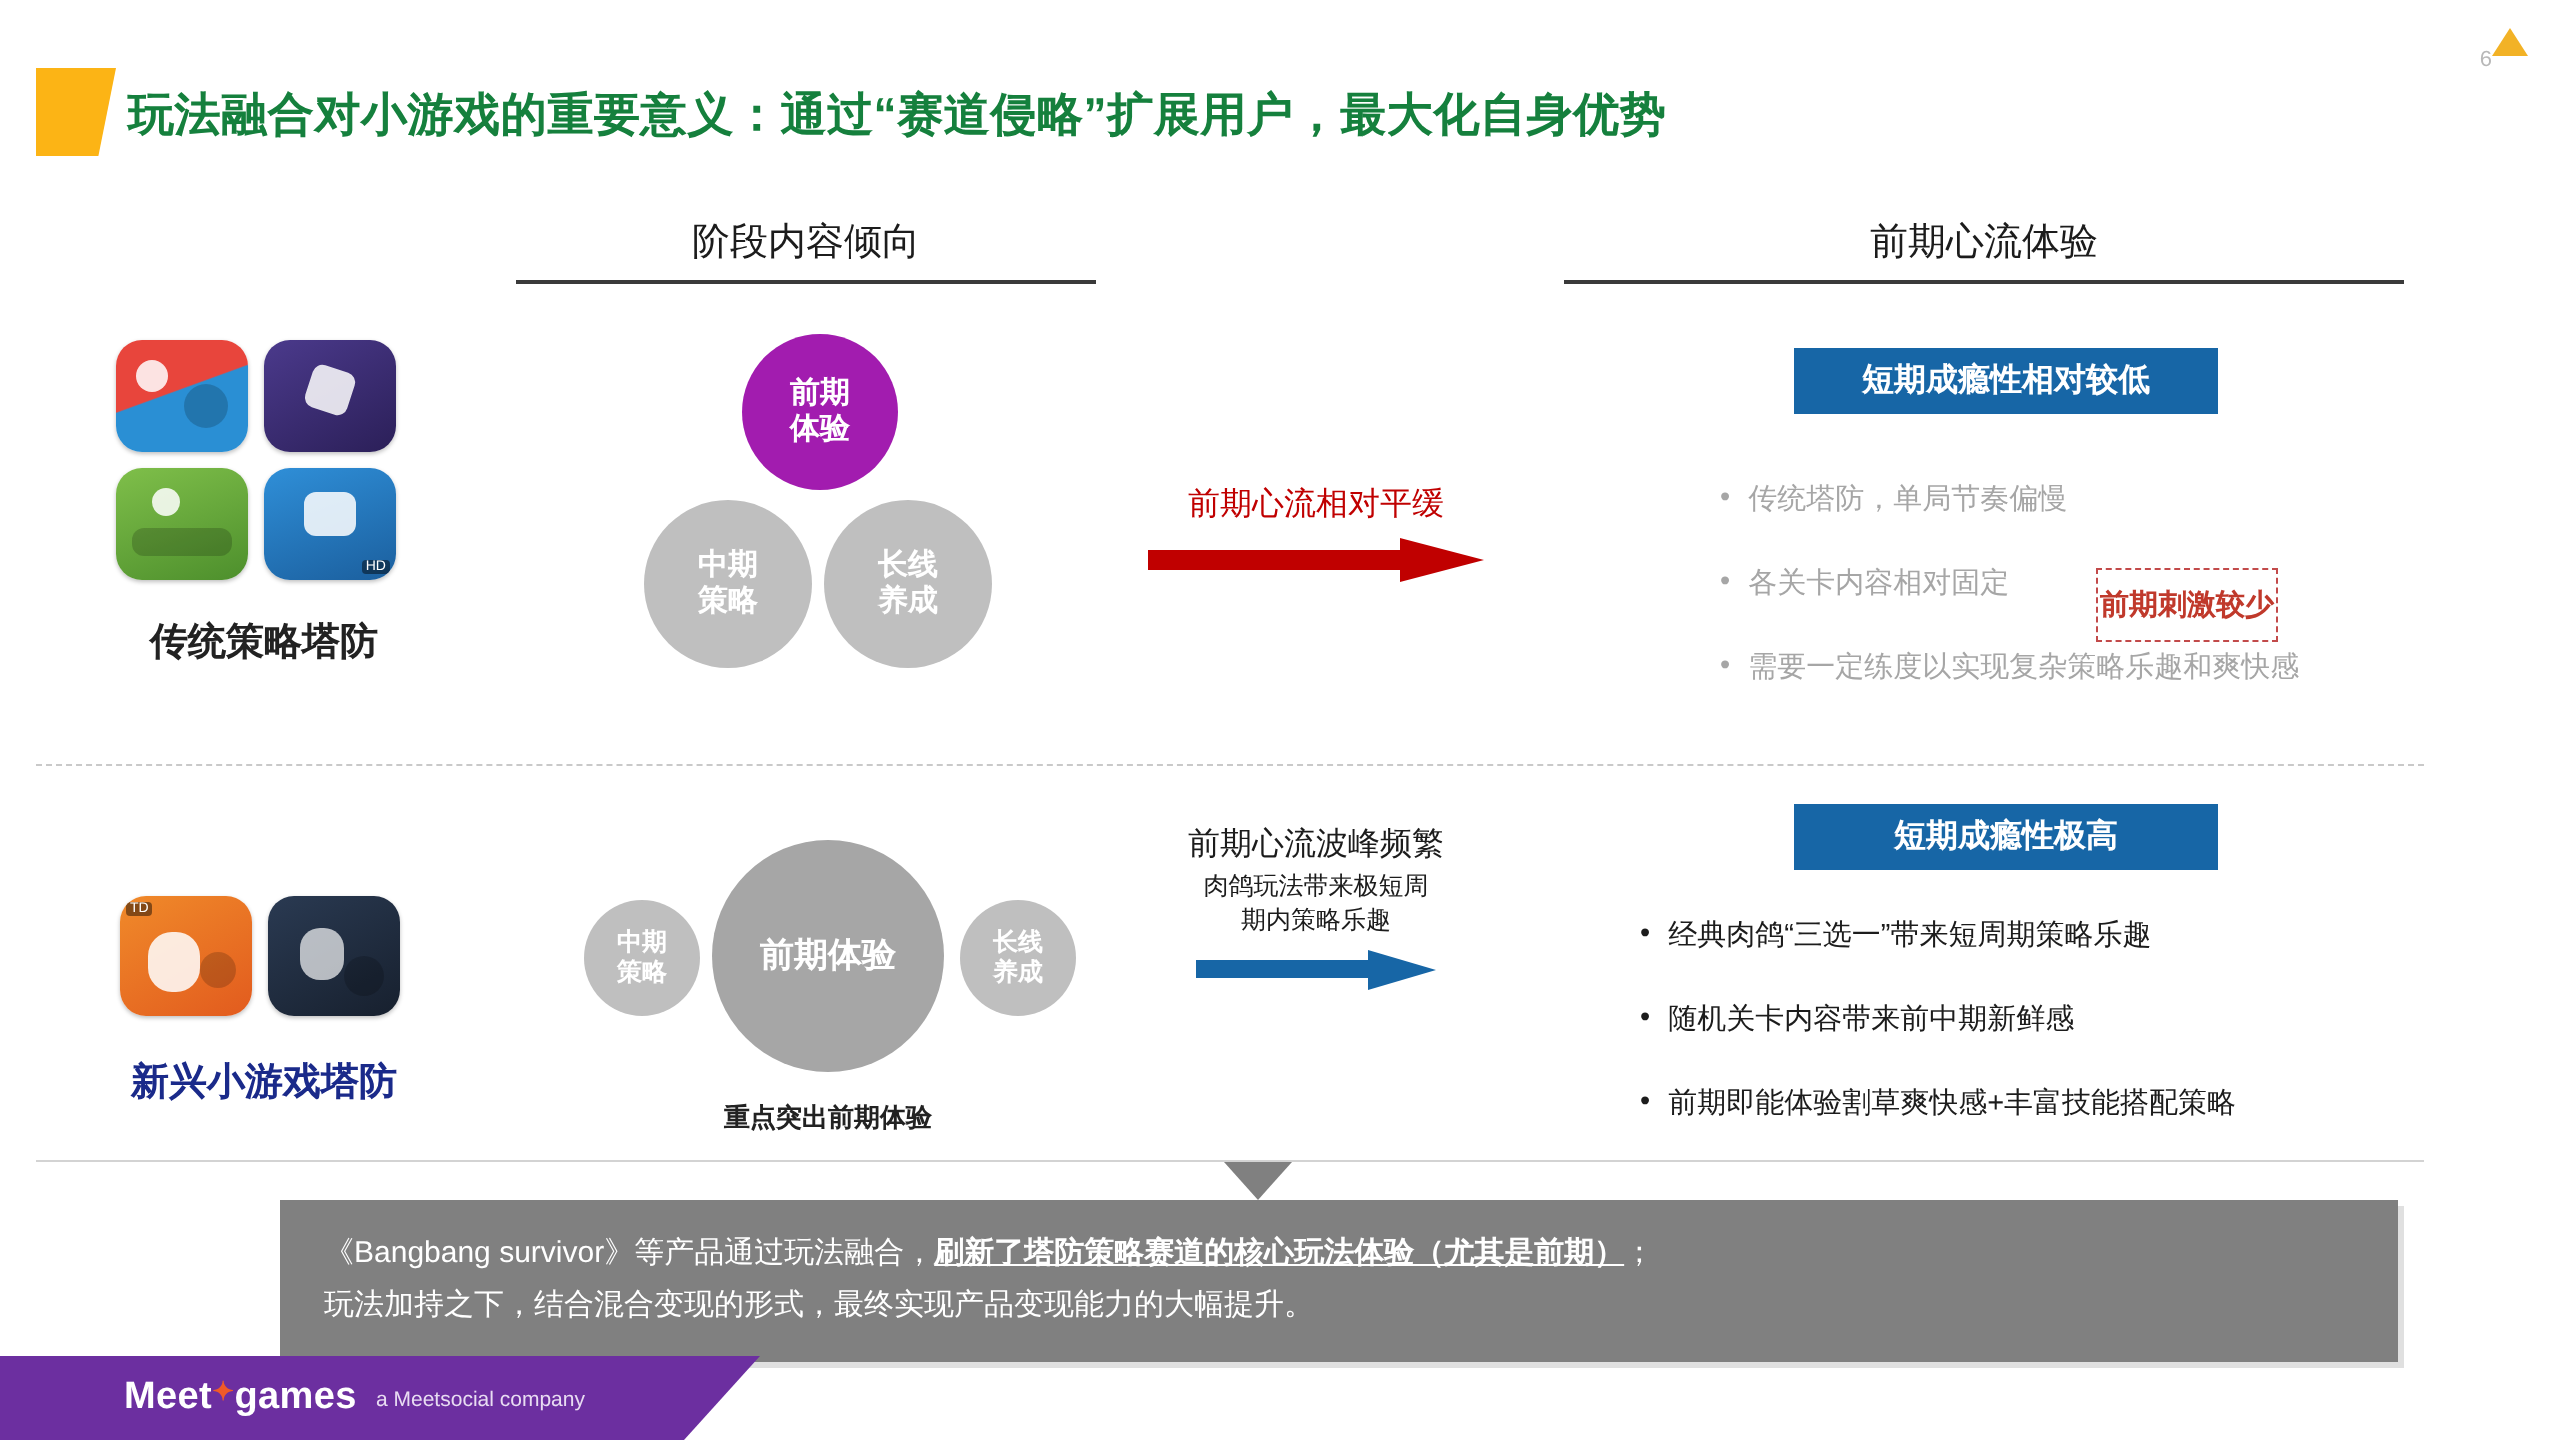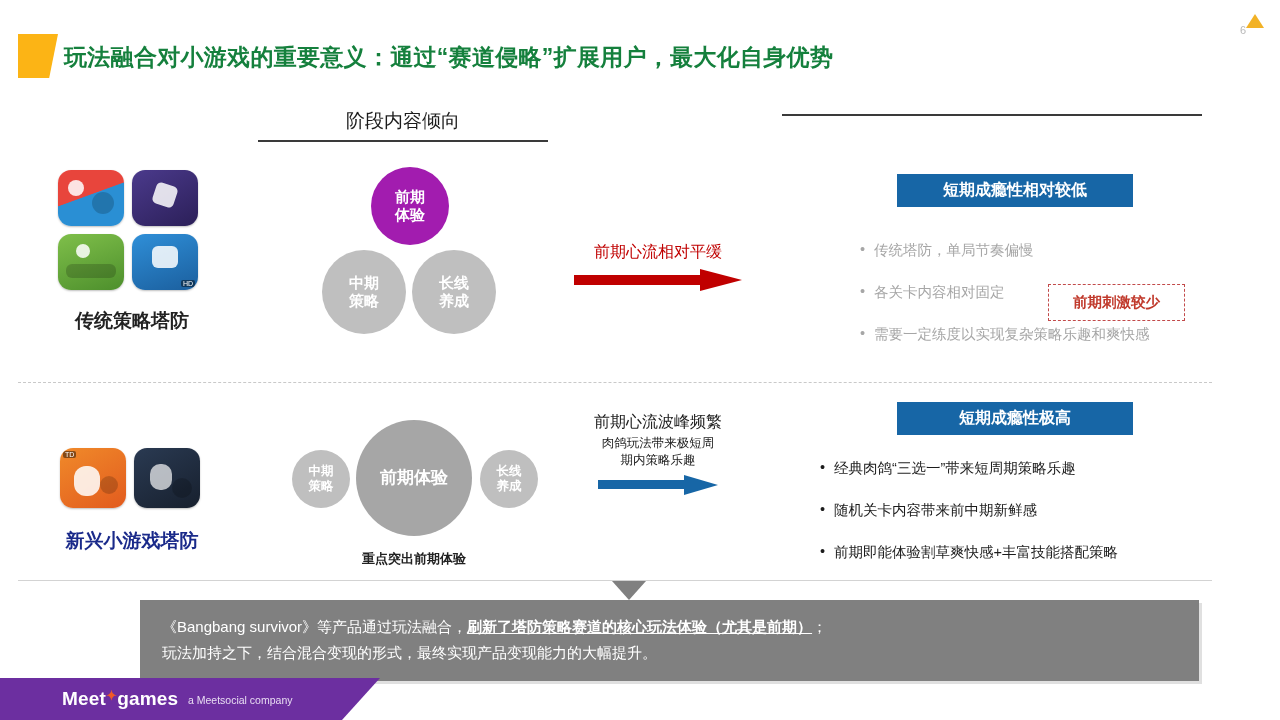--- a/index.html
+++ b/index.html
@@ -179,21 +179,21 @@
     margin-top: 2px;
   }
   .arrow-svg { display: block; margin: 6px auto 0; }
 
   
   .tag {
     position: absolute;
     color: #ffffff;
     font-size: 16px;
     font-weight: bold;
-    padding: 6px 18px;
+    padding: 6px 6px;
     text-align: center;
   }
   .tag-blue { background: #1766a6; }
   .tag-blue2 { background: #1766a6; }
 
   .bullets {
     position: absolute;
     font-size: 14.5px;
     line-height: 1.5;
   }
@@ -208,21 +208,21 @@
   }
   .grey .row { color: #a6a6a6; }
   .dark .row { color: #1c1c1c; }
 
   .dashed-box {
     position: absolute;
     border: 1px dashed #c24a4a;
     color: #c0392b;
     font-size: 14.5px;
     font-weight: bold;
-    padding: 8px 24px;
+    padding: 8px 1px;
     background: #fff;
     white-space: nowrap;
   }
 
   
   .callout {
     position: absolute;
     left: 140px;
     top: 600px;
     width: 1015px;
@@ -289,20 +289,21 @@
   <div class="page-number">6</div>
 
   <div class="title-bar-accent"></div>
   <div class="slide-title">玩法融合对小游戏的重要意义：通过“赛道侵略”扩展用户，最大化自身优势</div>
 
   <div class="col-head col-head-1">
     <div>阶段内容倾向</div>
     <div class="rule"></div>
   </div>
   <div class="col-head col-head-2">
+    <div>前期心流体验</div>
     <div class="rule"></div>
   </div>
 
   <div class="hsep hsep-1"></div>
   <div class="hsep-solid"></div>
 
   <div class="apps apps-1">
     <div class="app-icon ic-a">
       <div class="blob" style="left:10px;top:10px;width:16px;height:16px;"></div>
       <div class="blob2" style="left:34px;top:22px;width:22px;height:22px;"></div>

